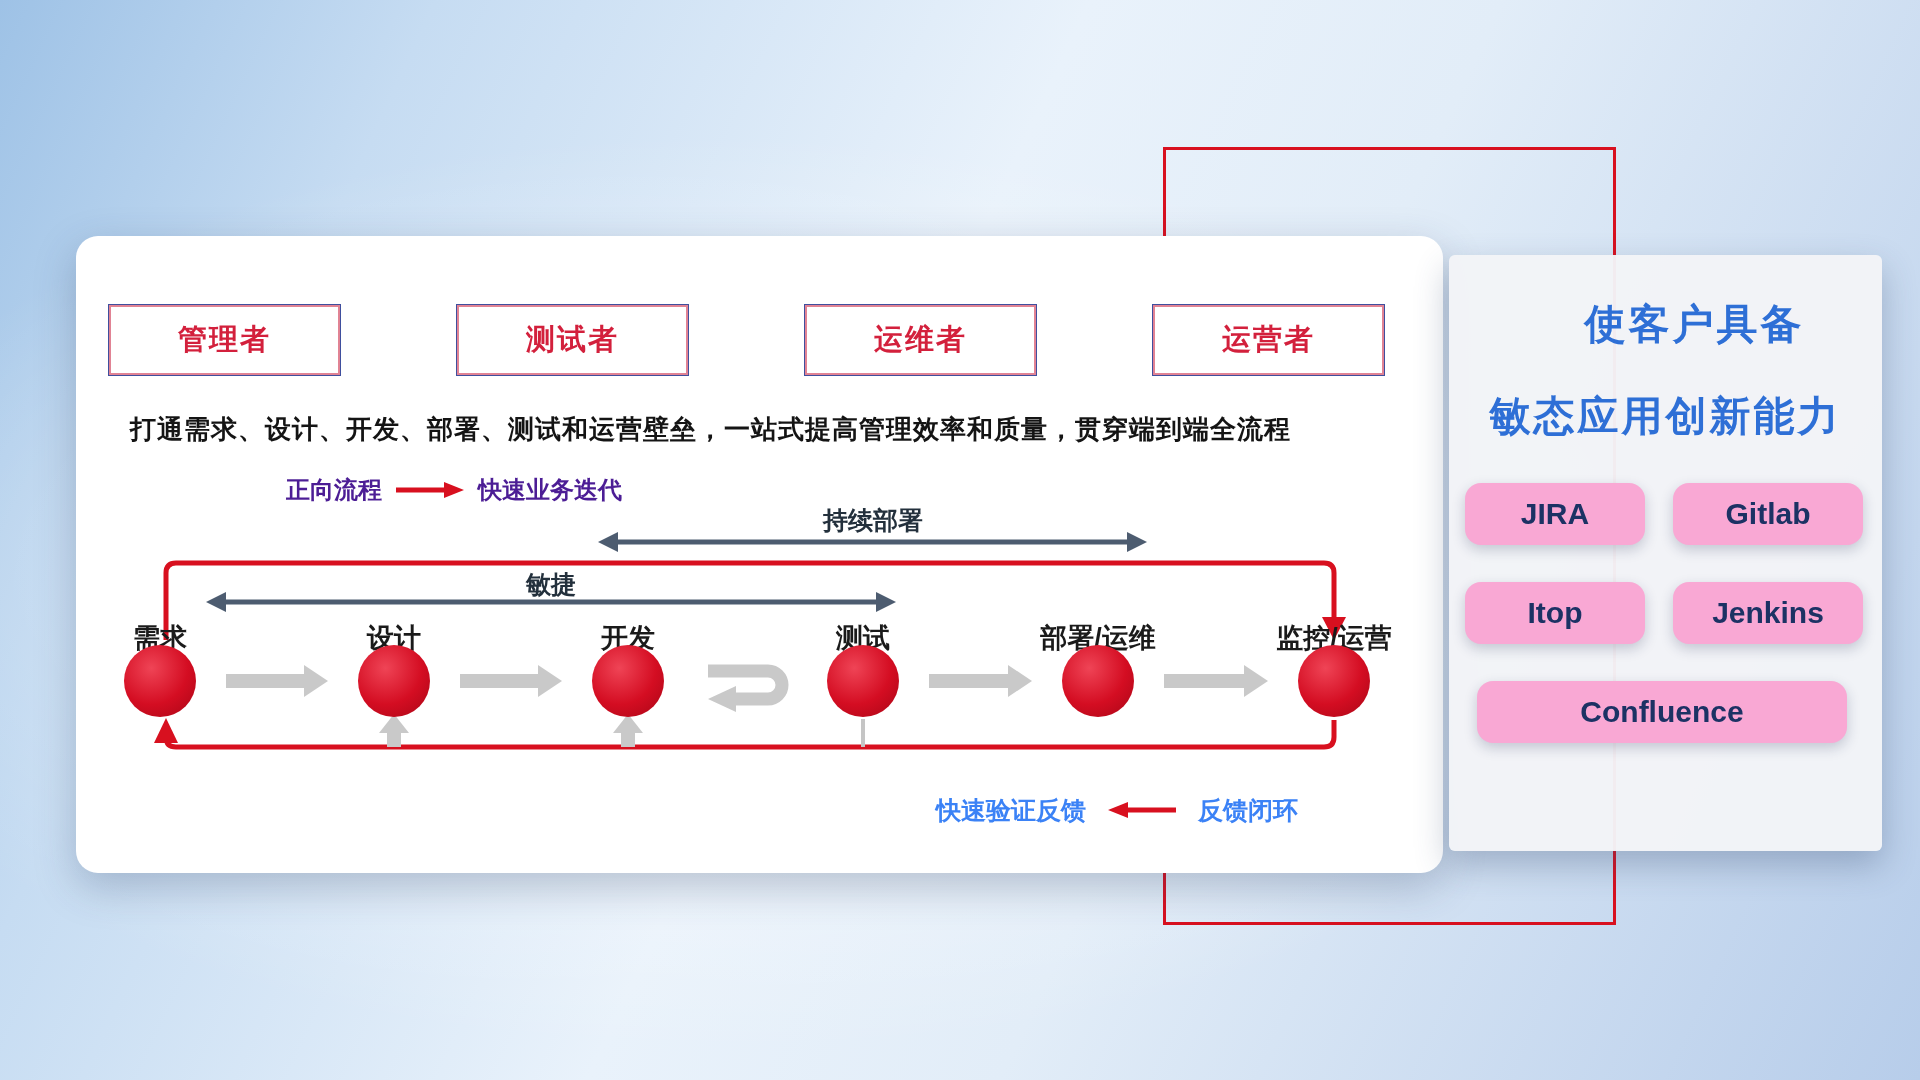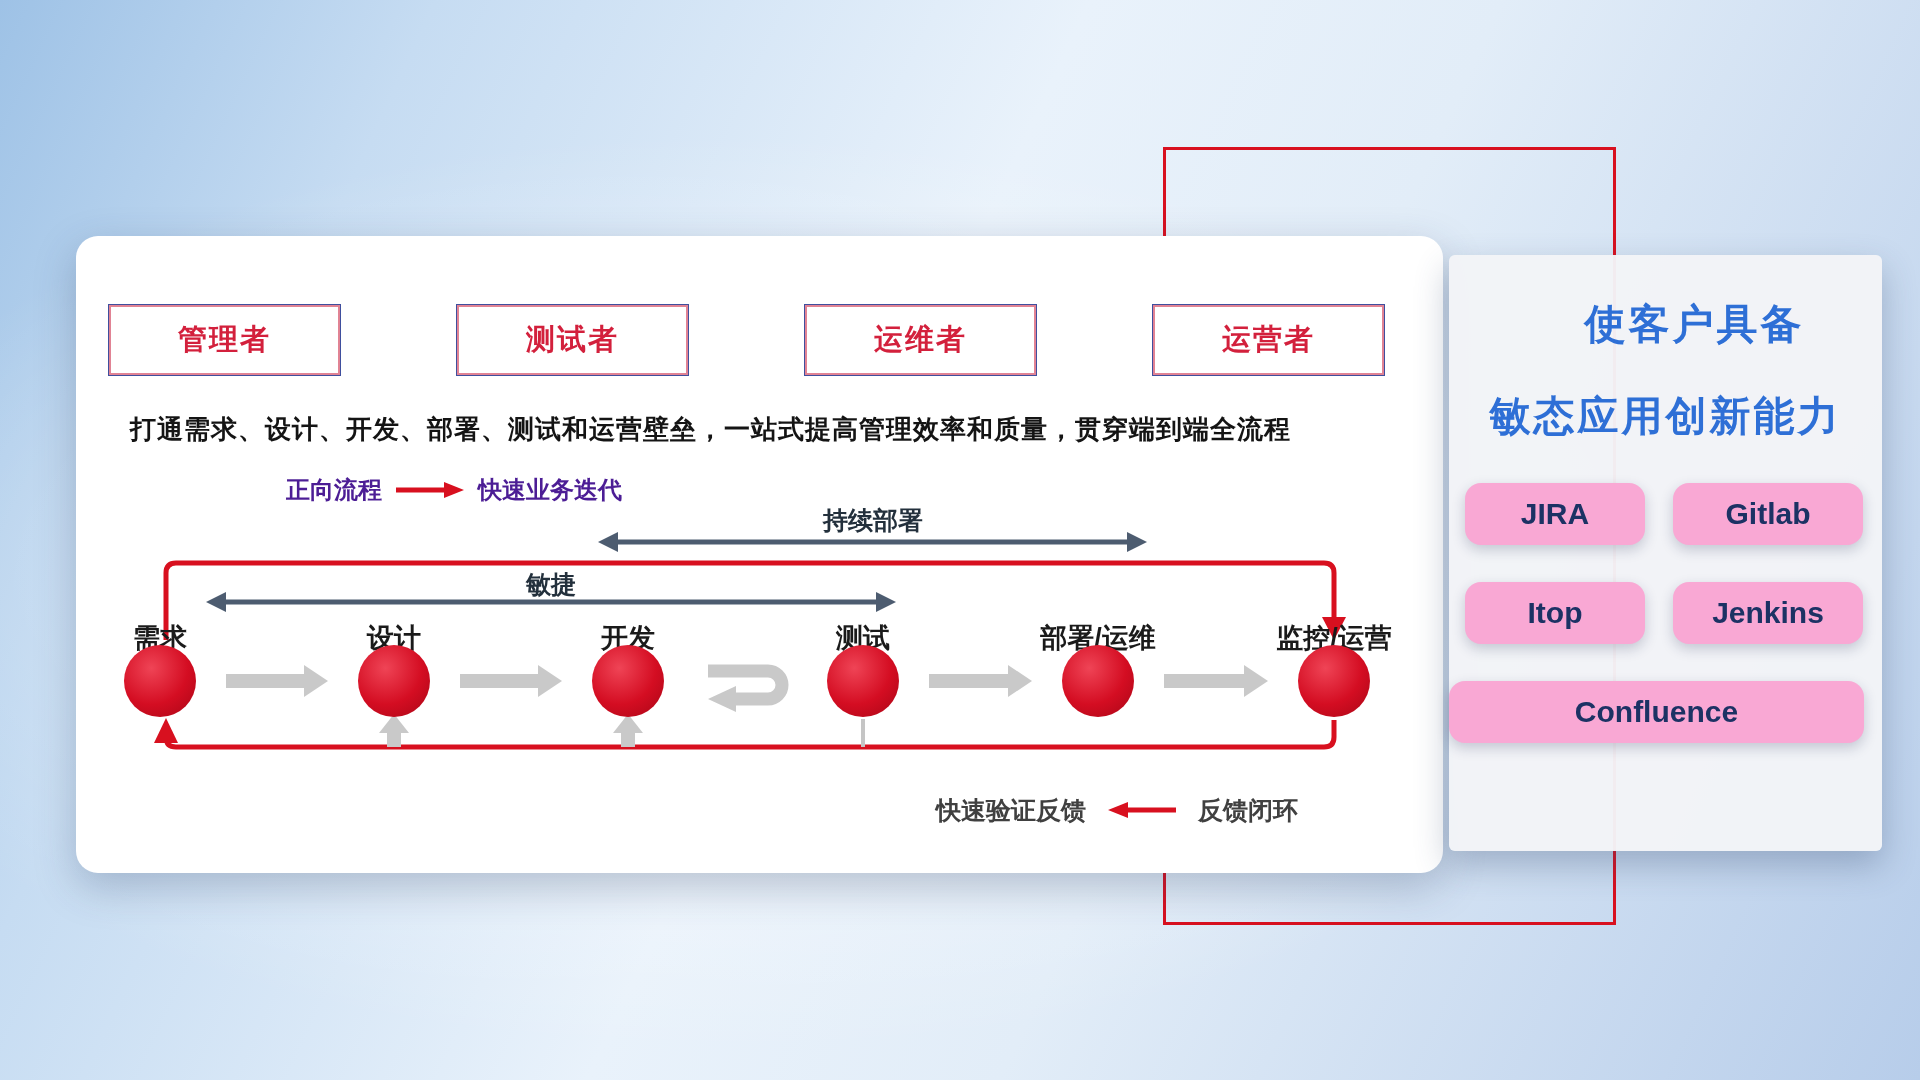--- a/index.html
+++ b/index.html
@@ -47,21 +47,21 @@
   }
 
   .legend-forward {
     position:absolute; left:210px; top:238px; height:32px;
     display:flex; align-items:center; gap:12px;
     font-size:24px; font-weight:bold; color:#4c1d95;
   }
   .legend-feedback {
     position:absolute; left:860px; top:558px; height:32px;
     display:flex; align-items:center; gap:20px;
-    font-size:25px; font-weight:bold; color:#404040;
+    font-size:25px; font-weight:bold; color:#3b82f6;
   }
 
   .flow-svg { position:absolute; left:0; top:0; z-index:1; }
 
   .stage-label {
     position:absolute; top:384px; width:180px; text-align:center;
     font-size:27px; font-weight:bold; color:#1a1a1a; z-index:3;
   }
   .stage-circle {
     position:absolute; top:409px; width:72px; height:72px; border-radius:50%;
@@ -200,14 +200,14 @@
 </div>
 
 <div id="right-panel" class="abs">
   <div class="rp-title" style="top:42px;margin-left:29px;">使客户具备</div>
   <div class="rp-title" style="top:134px;">敏态应用创新能力</div>
 
   <div class="tool-chip" style="left:16px;  top:228px; width:180px;">JIRA</div>
   <div class="tool-chip" style="left:224px; top:228px; width:190px;">Gitlab</div>
   <div class="tool-chip" style="left:16px;  top:327px; width:180px;">Itop</div>
   <div class="tool-chip" style="left:224px; top:327px; width:190px;">Jenkins</div>
-  <div class="tool-chip" style="left:0;  top:426px; width:415px;">Confluence</div>
+  <div class="tool-chip" style="left:28px;  top:426px; width:370px;">Confluence</div>
 </div>
 
 </body></html>

